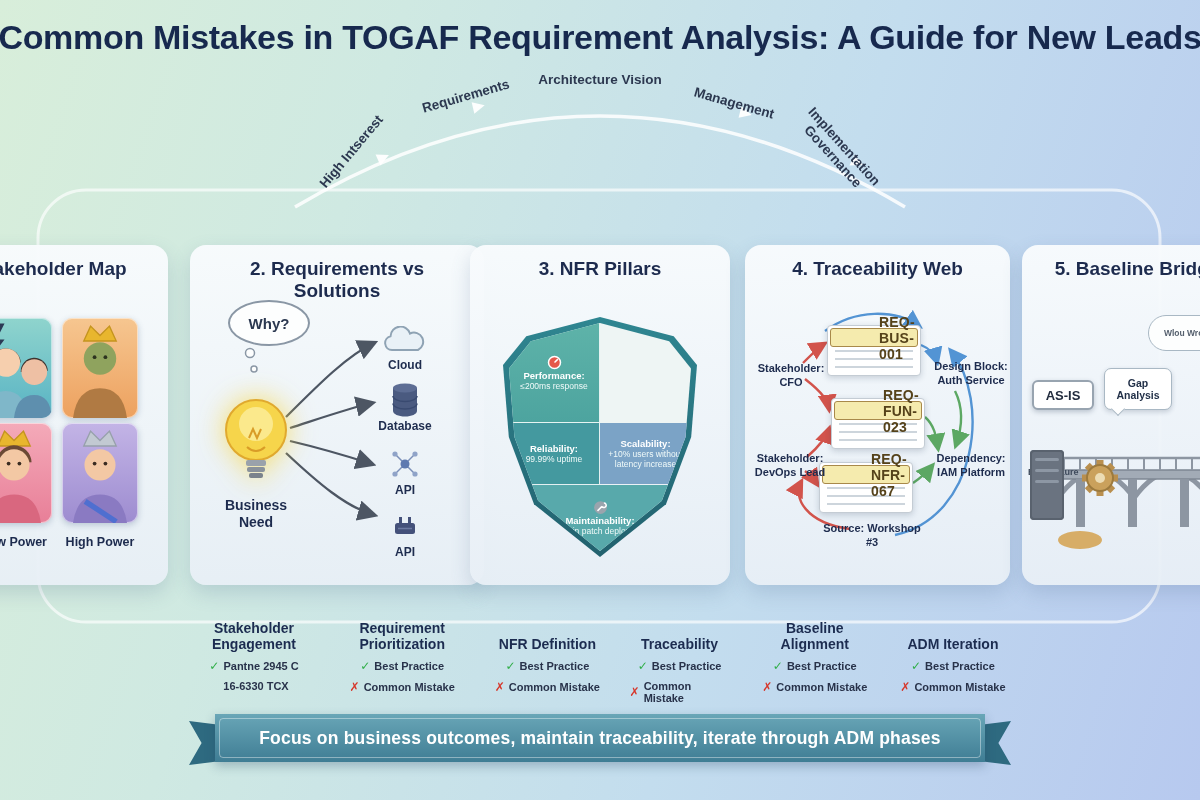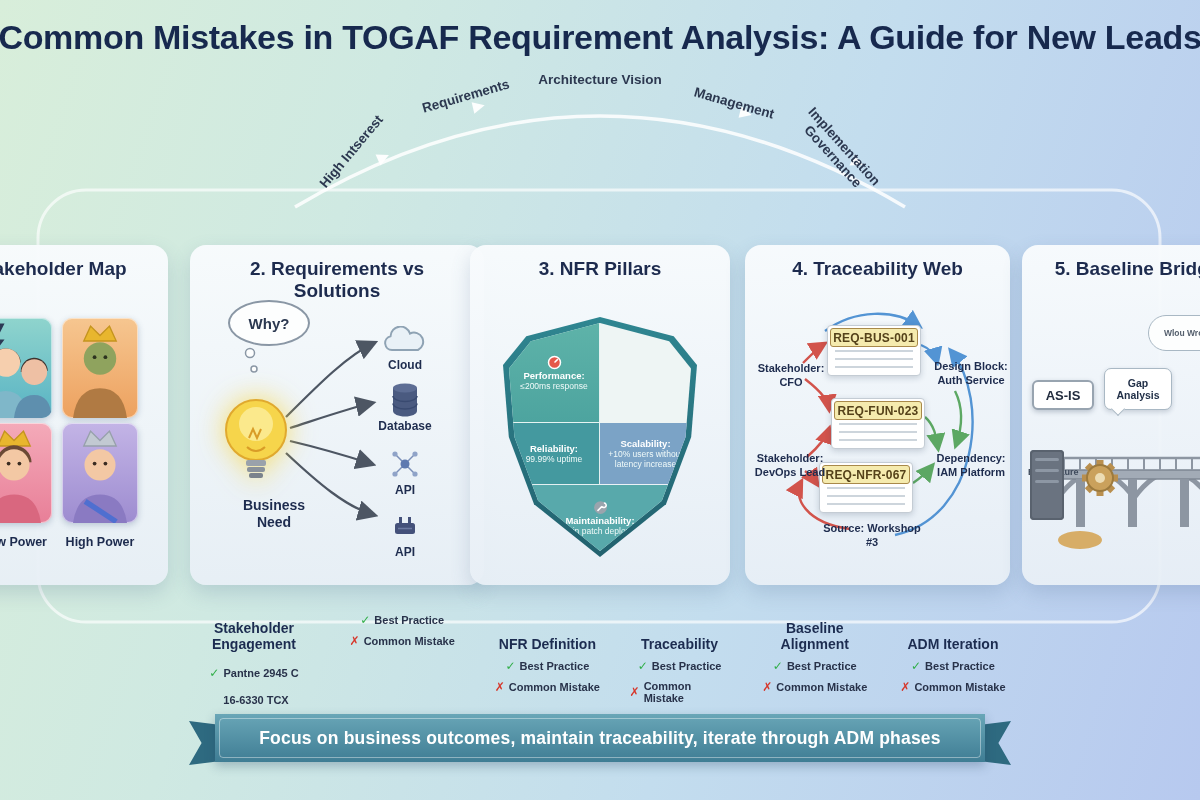--- a/index.html
+++ b/index.html
@@ -25,21 +25,21 @@
     box-shadow:inset 0 0 0 1px rgba(255,255,255,.5),0 2px 6px rgba(40,70,110,.25);}
   .tile svg{display:block;}
   .power-label{position:absolute;top:290px;width:76px;text-align:center;
     font-size:12.5px;font-weight:700;color:#1d2b4e;}
   
   .thought-bubble{position:absolute;left:38px;top:55px;width:78px;height:42px;
     background:#fdfefe;border:2px solid #8a97a5;border-radius:50%;
     display:flex;align-items:center;justify-content:center;
     font-size:15px;font-weight:700;color:#2b3850;}
   .bulb-wrap{position:absolute;left:28px;top:149px;filter:drop-shadow(0 0 14px rgba(247,216,80,.85));}
-  .need-label{position:absolute;left:48px;top:252px;width:72px;text-align:center;
+  .need-label{position:absolute;left:30px;top:252px;width:72px;text-align:center;
     font-size:14px;font-weight:800;color:#1d2b4e;line-height:1.2;}
   .sol{position:absolute;left:180px;width:70px;text-align:center;}
   .sol .sol-icon{height:36px;display:flex;align-items:center;justify-content:center;}
   .sol .sol-label{font-size:12px;font-weight:700;color:#1e2c4e;margin-top:1px;}
   .card-svg{position:absolute;pointer-events:none;}
   
   .shield-outer{position:absolute;left:33px;top:72px;width:194px;height:240px;
     background:linear-gradient(180deg,#2f8691,#22616e);
     clip-path:polygon(50% 0%,88% 8%,100% 20%,97% 50%,84% 78%,50% 100%,16% 78%,3% 50%,0% 20%,12% 8%);}
   .shield-inner{position:absolute;inset:6px;
@@ -56,21 +56,21 @@
   .sh-mr{left:50%;top:44%;width:50%;height:27%;background:#7ba3c6;
     border-bottom:1.5px solid rgba(255,255,255,.85);}
   .sh-b{left:0;top:71%;width:100%;height:29%;background:#58a9ab;}
   .sh-name{font-size:9.5px;font-weight:700;color:#fff;}
   .sh-val{font-size:8.5px;color:#f0faf9;line-height:1.2;}
   
   .req-box{position:absolute;width:92px;background:#fff;border:1px solid #c4ccd4;
     border-radius:4px;box-shadow:0 2px 6px rgba(30,50,80,.2);z-index:2;}
   .req-head{margin:2px;height:17px;background:#f5ebae;border:1px solid #a8894a;border-radius:3px;
     display:flex;align-items:center;justify-content:center;
-    font-size:12px;font-weight:700;color:#55421a;letter-spacing:.2px;}
+    font-size:14px;font-weight:700;color:#55421a;letter-spacing:.2px;padding-left:48px;}
   .req-lines{height:20px;margin:3px 7px 5px;
     background:repeating-linear-gradient(180deg,#cdd5dc 0 2px,transparent 2px 8px);}
   .trace-label{position:absolute;font-size:11px;font-weight:700;color:#1e2c4e;
     text-align:center;line-height:1.25;z-index:2;}
   
   .asis-box{position:absolute;width:58px;height:26px;background:#fff;border:2px solid #98a4b0;
     border-radius:6px;box-shadow:0 2px 5px rgba(30,50,80,.25);display:flex;align-items:center;
     justify-content:center;font-size:13px;font-weight:800;color:#222c3e;z-index:2;}
   .gap-bubble{position:absolute;width:66px;height:40px;background:#fff;border:1.5px solid #a9b8c4;
     border-radius:10px;box-shadow:0 2px 5px rgba(30,50,80,.2);display:flex;align-items:center;
@@ -364,32 +364,33 @@
         <rect x="-3.5" y="-18" width="7" height="36" fill="#b98f4e" transform="rotate(45)"></rect>
         <rect x="-3.5" y="-18" width="7" height="36" fill="#b98f4e" transform="rotate(90)"></rect>
         <rect x="-3.5" y="-18" width="7" height="36" fill="#b98f4e" transform="rotate(135)"></rect>
         <circle r="13" fill="#caa15c" stroke="#9c7a3e" stroke-width="2"></circle>
         <circle r="5" fill="#ecdcb4"></circle>
       </g>
     </svg>
   </div>
 
   <div class="legend">
-    <div class="legend-col" style="width:112px;gap:7px;">
+    <div class="legend-col" style="width:112px;">
       <div class="legend-title">Stakeholder Engagement</div>
       <div class="legend-item">
         <span class="li-icon check">✓</span>
         <span>Pantne 2945 C</span>
       </div>
       <div class="legend-item">
         <span class="li-icon cross"></span>
         <span>16-6330 TCX</span>
       </div>
     </div>
     <div class="legend-col" style="width:126px;">
+      <div class="legend-title">Requirement Prioritization</div>
       <div class="legend-item">
         <span class="li-icon check">✓</span>
         <span>Best Practice</span>
       </div>
       <div class="legend-item">
         <span class="li-icon cross">✗</span>
         <span>Common Mistake</span>
       </div>
     </div>
     <div class="legend-col" style="width:106px;">

